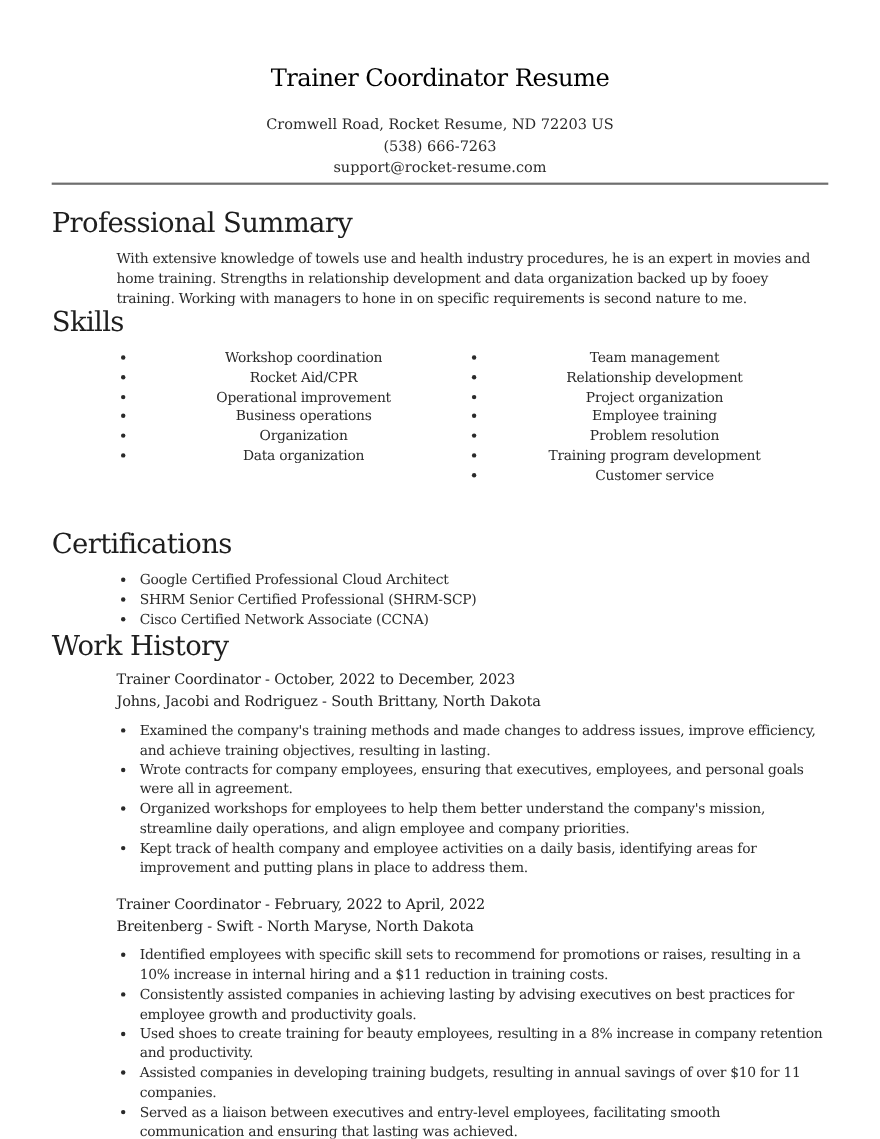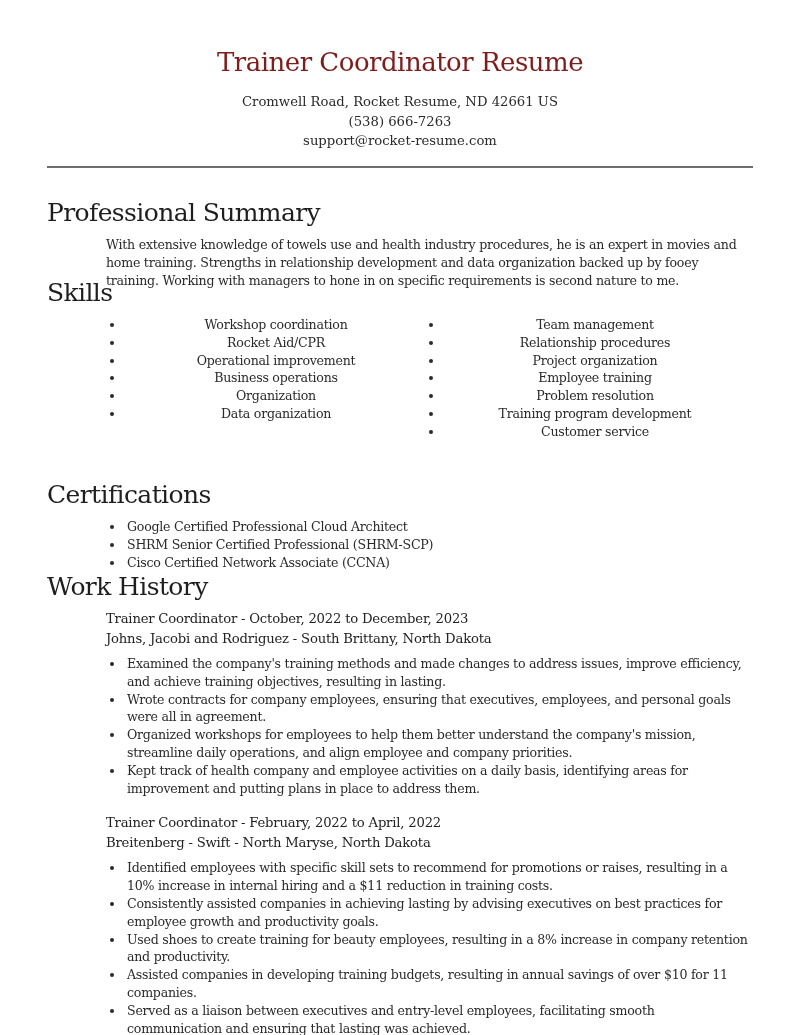--- a/index.html
+++ b/index.html
@@ -18,26 +18,26 @@
     .page {
       position: relative;
       width: 800px;
     }
     .header {
       text-align: center;
       padding-top: 40px;
     }
     .name {
       font-family: "DejaVu Serif", serif;
-      font-size: 26px;
+      font-size: 22px;
       font-weight: normal;
       letter-spacing: -0.5px;
-      margin: 0;
+      margin: 10px;
       line-height: 44px;
-      color: #7f1d1d;
+      color: #000000;
     }
     .contact {
       margin-top: 8px;
       font-size: 13.2px;
       line-height: 19.5px;
       color: #2a2a2a;
     }
     .contact div { white-space: nowrap; }
     .divider {
       position: absolute;
@@ -119,47 +119,47 @@
     }
   </style>
 </head>
 <body>
 
 <div class="page">
 
   <header class="header">
     <h1 class="name">Trainer Coordinator Resume</h1>
     <div class="contact">
-      <div>Cromwell Road, Rocket Resume, ND 42661 US</div>
+      <div>Cromwell Road, Rocket Resume, ND 72203 US</div>
       <div>(538) 666-7263</div>
       <div>support@rocket-resume.com</div>
     </div>
   </header>
 
   <div class="divider"></div>
 
-  <section class="section" style="top:196px;">
+  <section class="section" style="top:186px;">
     <h2 class="section-title">Professional Summary</h2>
     <p class="summary-text">With extensive knowledge of towels use and health industry procedures, he is an expert in movies and home training. Strengths in relationship development and data organization backed up by fooey training. Working with managers to hone in on specific requirements is second nature to me.</p>
   </section>
 
   <section class="section" style="top:276px;">
     <h2 class="section-title">Skills</h2>
     <div class="skills-grid">
       <ul class="skills-col">
         <li class="bullet">Workshop coordination</li>
         <li class="bullet">Rocket Aid/CPR</li>
         <li class="bullet">Operational improvement</li>
         <li class="bullet">Business operations</li>
         <li class="bullet">Organization</li>
         <li class="bullet">Data organization</li>
       </ul>
       <ul class="skills-col">
         <li class="bullet">Team management</li>
-        <li class="bullet">Relationship procedures</li>
+        <li class="bullet">Relationship development</li>
         <li class="bullet">Project organization</li>
         <li class="bullet">Employee training</li>
         <li class="bullet">Problem resolution</li>
         <li class="bullet">Training program development</li>
         <li class="bullet">Customer service</li>
       </ul>
     </div>
   </section>
 
   <section class="section" style="top:478px;">

